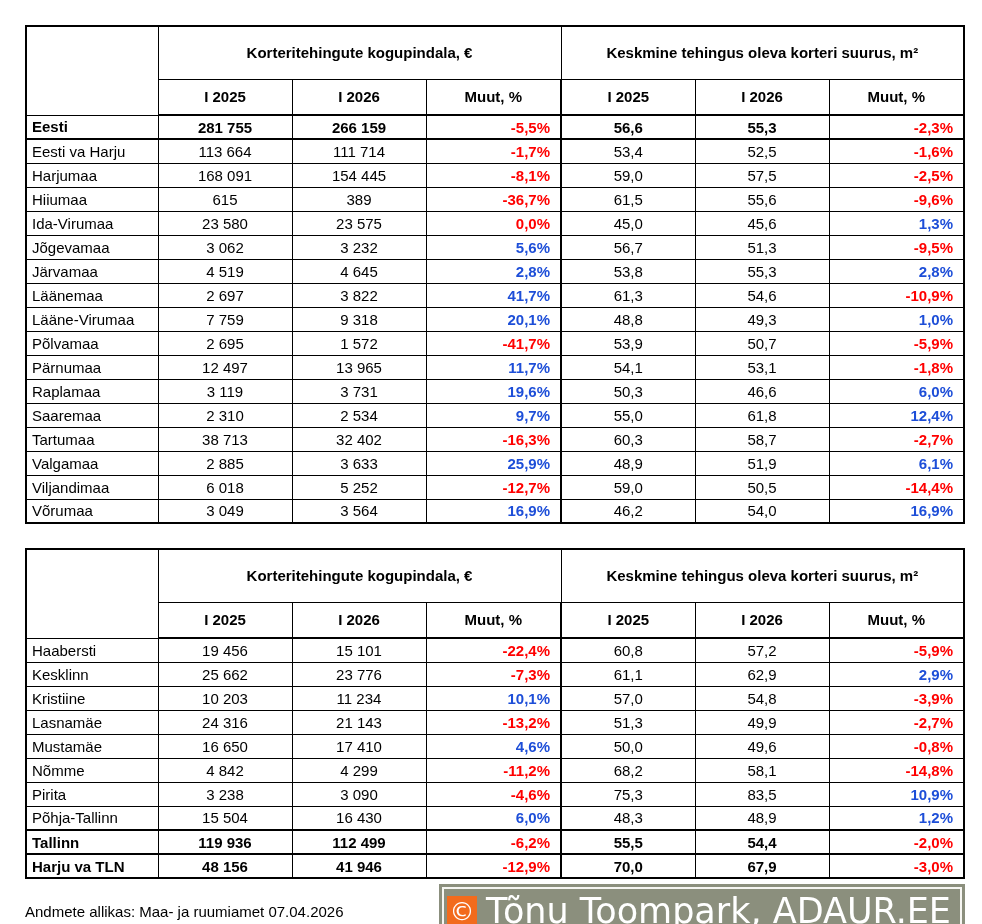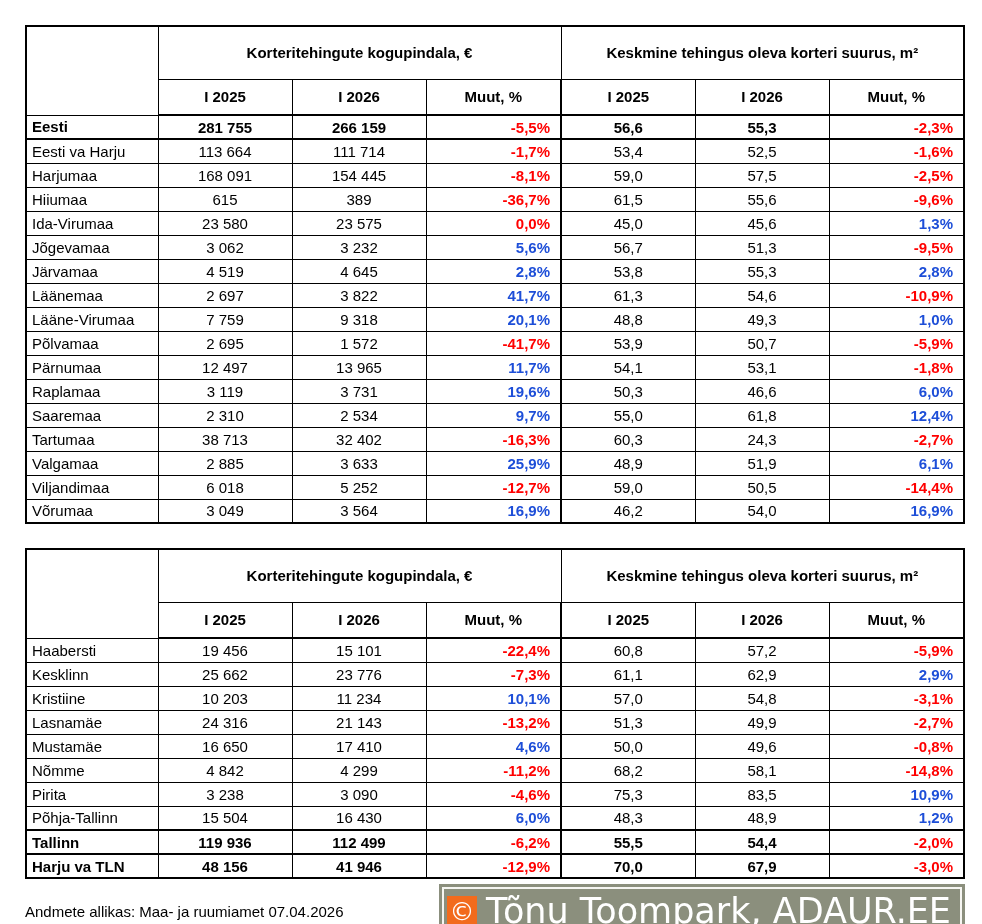--- a/index.html
+++ b/index.html
@@ -246,21 +246,21 @@
           <td class="num">55,0</td>
           <td class="num">61,8</td>
           <td class="pct up">12,4%</td>
         </tr>
         <tr>
           <td class="lbl">Tartumaa</td>
           <td class="num">38 713</td>
           <td class="num">32 402</td>
           <td class="pct down grp-end">-16,3%</td>
           <td class="num">60,3</td>
-          <td class="num">24,3</td>
+          <td class="num">58,7</td>
           <td class="pct down">-2,7%</td>
         </tr>
         <tr>
           <td class="lbl">Valgamaa</td>
           <td class="num">2 885</td>
           <td class="num">3 633</td>
           <td class="pct up grp-end">25,9%</td>
           <td class="num">48,9</td>
           <td class="num">51,9</td>
           <td class="pct up">6,1%</td>
@@ -330,21 +330,21 @@
           <td class="num">62,9</td>
           <td class="pct up">2,9%</td>
         </tr>
         <tr>
           <td class="lbl">Kristiine</td>
           <td class="num">10 203</td>
           <td class="num">11 234</td>
           <td class="pct up grp-end">10,1%</td>
           <td class="num">57,0</td>
           <td class="num">54,8</td>
-          <td class="pct down">-3,1%</td>
+          <td class="pct down">-3,9%</td>
         </tr>
         <tr>
           <td class="lbl">Lasnamäe</td>
           <td class="num">24 316</td>
           <td class="num">21 143</td>
           <td class="pct down grp-end">-13,2%</td>
           <td class="num">51,3</td>
           <td class="num">49,9</td>
           <td class="pct down">-2,7%</td>
         </tr>

